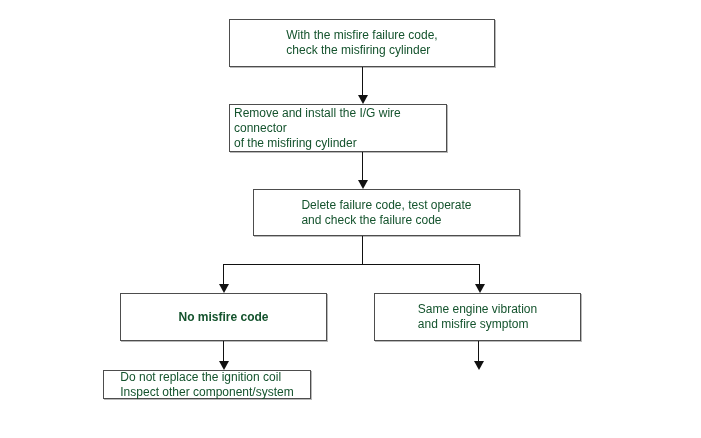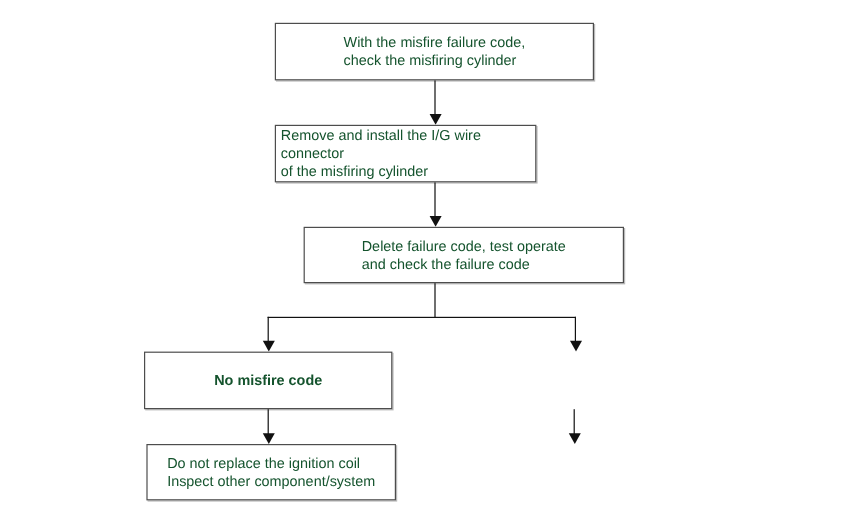--- a/index.html
+++ b/index.html
@@ -29,21 +29,21 @@
     color: #14532d;
     white-space: pre-line;
     padding: 2px 4px;
   }
   
   .n1 { left: 229px; top: 19px;  width: 266px; height: 48px; }
   .n2 { left: 229px; top: 104px; width: 218px; height: 48px; }
   .n3 { left: 229px; top: 189px; width: 267px; height: 47px; margin-left: 24px; }
   .n4 { left: 120px; top: 293px; width: 207px; height: 48px; font-weight: bold; }
   .n5 { left: 374px; top: 293px; width: 207px; height: 48px; }
-  .n6 { left: 122px; top: 370px; width: 208px; height: 47px; }
+  .n6 { left: 103px; top: 370px; width: 208px; height: 29px; }
   .n7 { left: 374px; top: 370px; width: 207px; height: 47px; }
 
   .vline {
     position: absolute;
     width: 1px;
     background: #111111;
   }
   .hline {
     position: absolute;
     height: 1px;
@@ -95,20 +95,22 @@
 and check the failure code</div>
 
   <div class="vline c3v"></div>
   <div class="hline c3h"></div>
   <div class="vline c3lv"></div>
   <div class="arrowhead c3la"></div>
   <div class="vline c3rv"></div>
   <div class="arrowhead c3ra"></div>
 
   <div class="node n4">No misfire code</div>
+  <div class="node n5">Same engine vibration
+and misfire symptom</div>
 
   <div class="vline c4v"></div>
   <div class="arrowhead c4a"></div>
   <div class="vline c5v"></div>
   <div class="arrowhead c5a"></div>
 
   <div class="node n6">Do not replace the ignition coil
 Inspect other component/system</div>
 
 </div>

